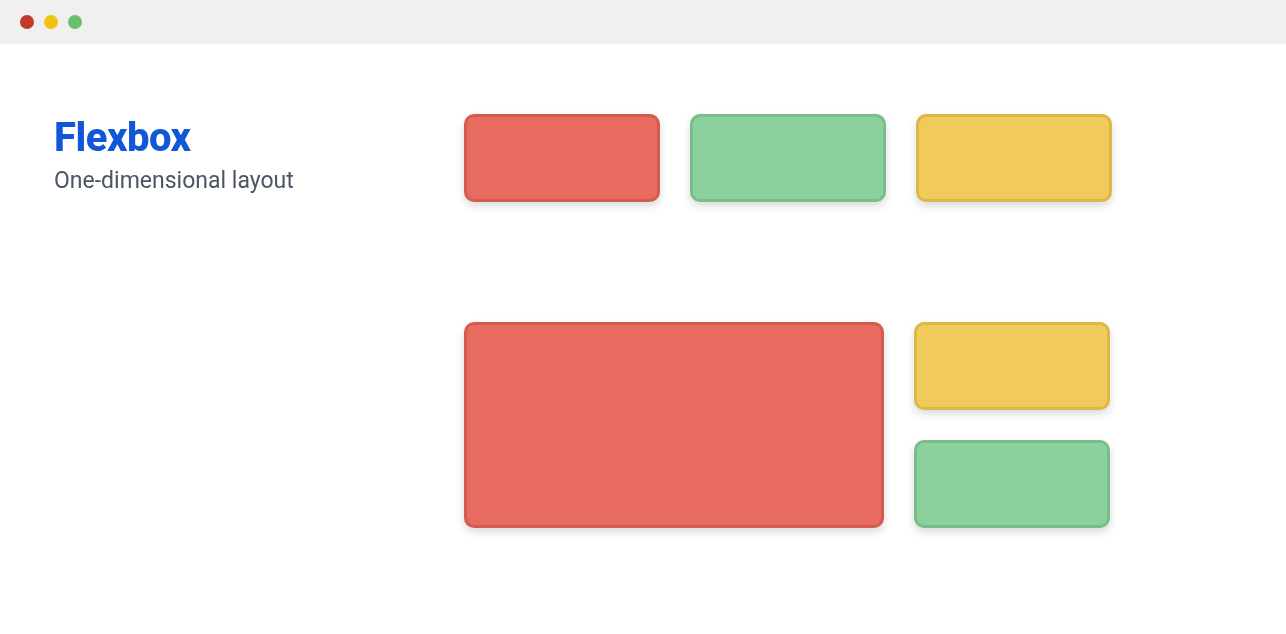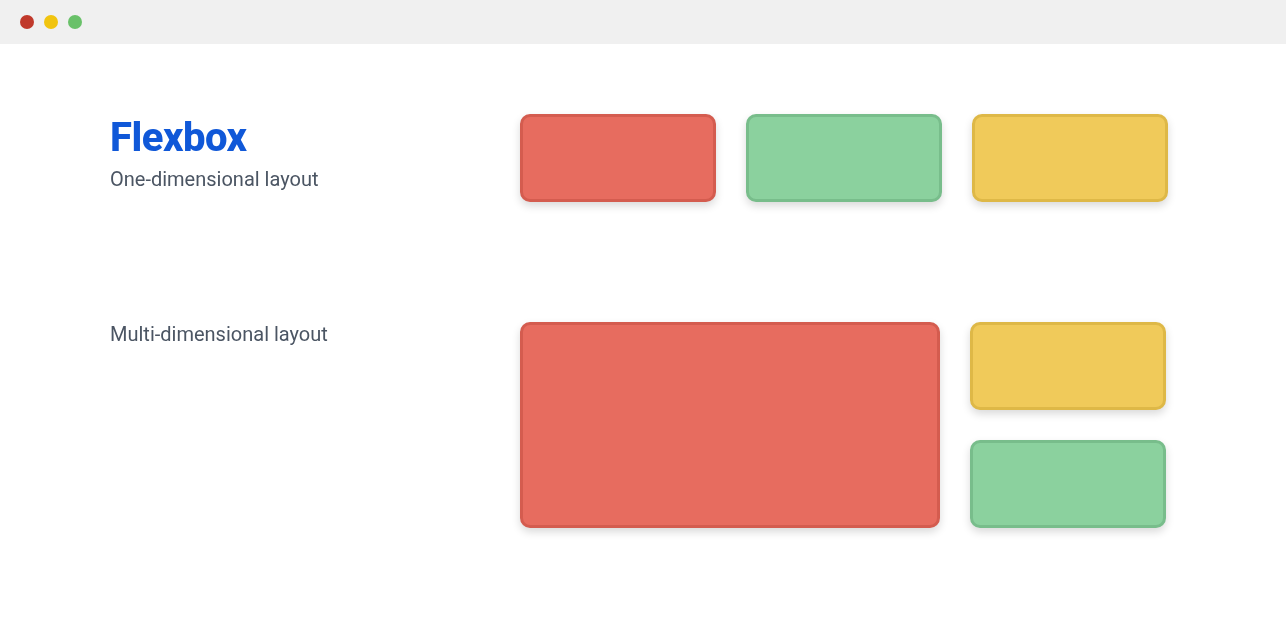--- a/index.html
+++ b/index.html
@@ -25,21 +25,21 @@
     .traffic-light {
       width: 14px;
       height: 14px;
       border-radius: 50%;
     }
     .tl-red { background: #c0392b; }
     .tl-yellow { background: #f1c40f; }
     .tl-green { background: #69c169; }
 
     .content {
-      padding: 70px 110px 0 110px;
+      padding: 70px 110px 0 54px;
     }
 
     .section {
       display: flex;
       gap: 30px;
       margin-bottom: 120px;
     }
 
     .label-col {
       width: 380px;
@@ -48,21 +48,21 @@
 
     .title {
       font-size: 40px;
       font-weight: 800;
       color: #1058d8;
       margin-bottom: 6px;
       letter-spacing: -0.5px;
     }
 
     .subtitle {
-      font-size: 20px;
+      font-size: 23px;
       font-weight: 400;
       color: #4b5563;
     }
 
     .demo-col {
       flex: 1;
     }
 
     
     .flex-demo {
@@ -126,21 +126,20 @@
       <div class="flex-demo">
         <div class="flex-box block-red"></div>
         <div class="flex-box block-green"></div>
         <div class="flex-box block-yellow"></div>
       </div>
     </div>
   </div>
 
   <div class="section">
     <div class="label-col">
-      <div class="subtitle">Multi-dimensional layout</div>
     </div>
     <div class="demo-col">
       <div class="grid-demo">
         <div class="grid-box block-yellow"></div>
         <div class="grid-box block-red grid-span-rows"></div>
         <div class="grid-box block-green"></div>
       </div>
     </div>
   </div>
 

